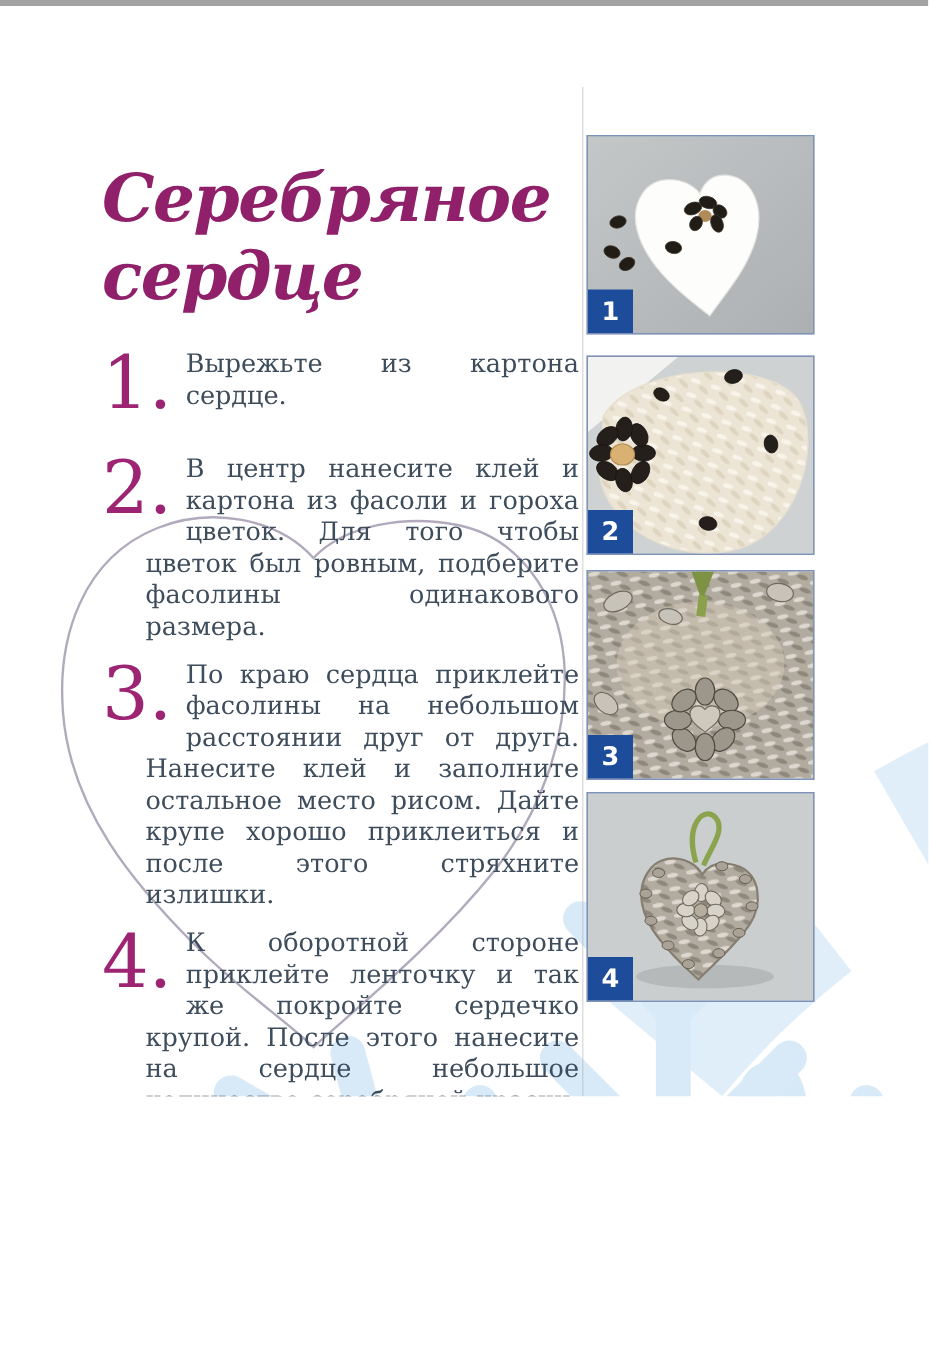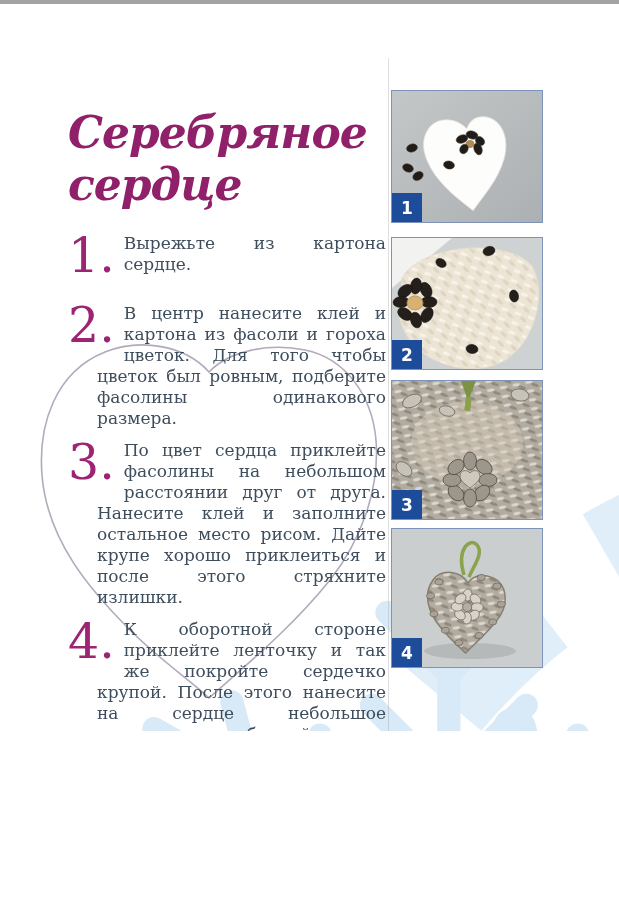--- a/index.html
+++ b/index.html
@@ -109,21 +109,21 @@
     <div class="step">
       <span class="step-num">1.</span>
       <div class="step-text">Вырежьте из картона сердце.</div>
     </div>
     <div class="step">
       <span class="step-num">2.</span>
       <div class="step-text">В центр нанесите клей и картона из фасоли и гороха цветок. Для того чтобы цветок был ровным, подберите фасолины одинакового размера.</div>
     </div>
     <div class="step">
       <span class="step-num">3.</span>
-      <div class="step-text">По цвет сердца приклейте фасолины на небольшом расстоянии друг от друга. Нанесите клей и заполните остальное место рисом. Дайте крупе хорошо приклеиться и после этого стряхните излишки.</div>
+      <div class="step-text">По краю сердца приклейте фасолины на небольшом расстоянии друг от друга. Нанесите клей и заполните остальное место рисом. Дайте крупе хорошо приклеиться и после этого стряхните излишки.</div>
     </div>
     <div class="step">
       <span class="step-num">4.</span>
       <div class="step-text">К оборотной стороне приклейте ленточку и так же покройте сердечко крупой. После этого нанесите на сердце небольшое количество серебряной краски, так, чтобы немного проглядывал цвет фасоли.</div>
     </div>
   </div>
 
   <figure class="photo" id="photo1" style="margin:0;">
     <svg viewBox="0 0 150 131">
       <defs>

